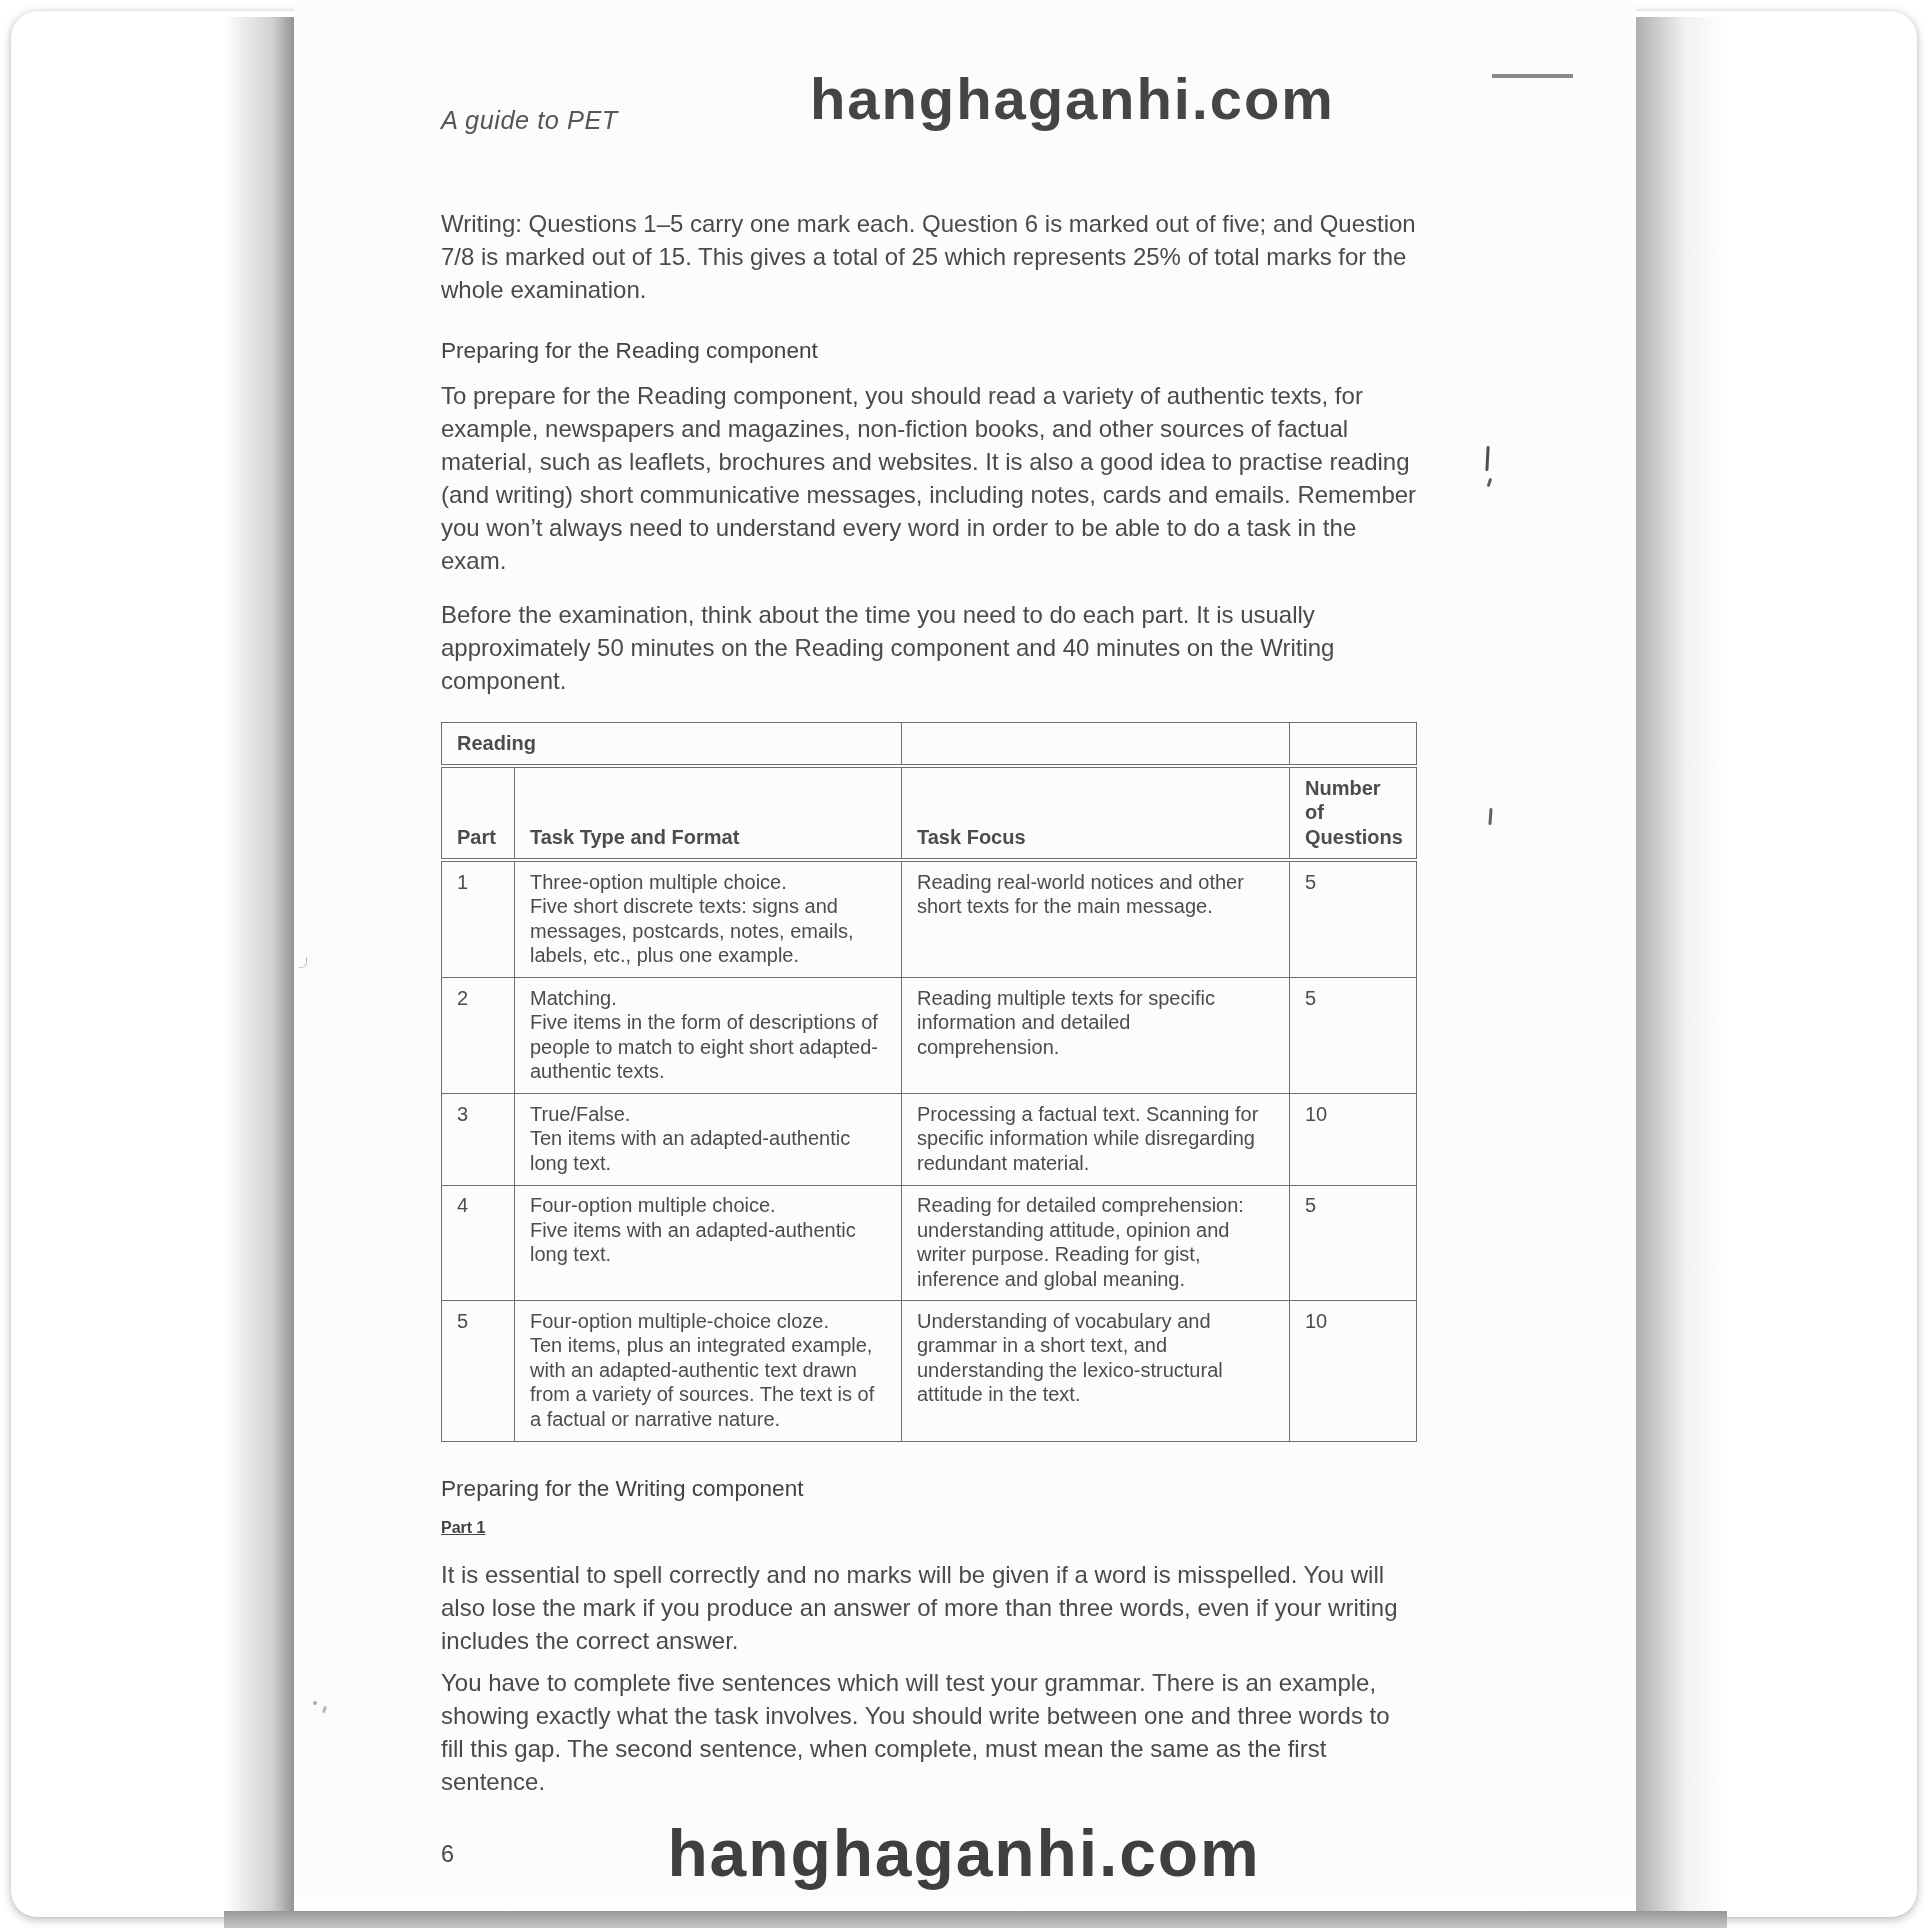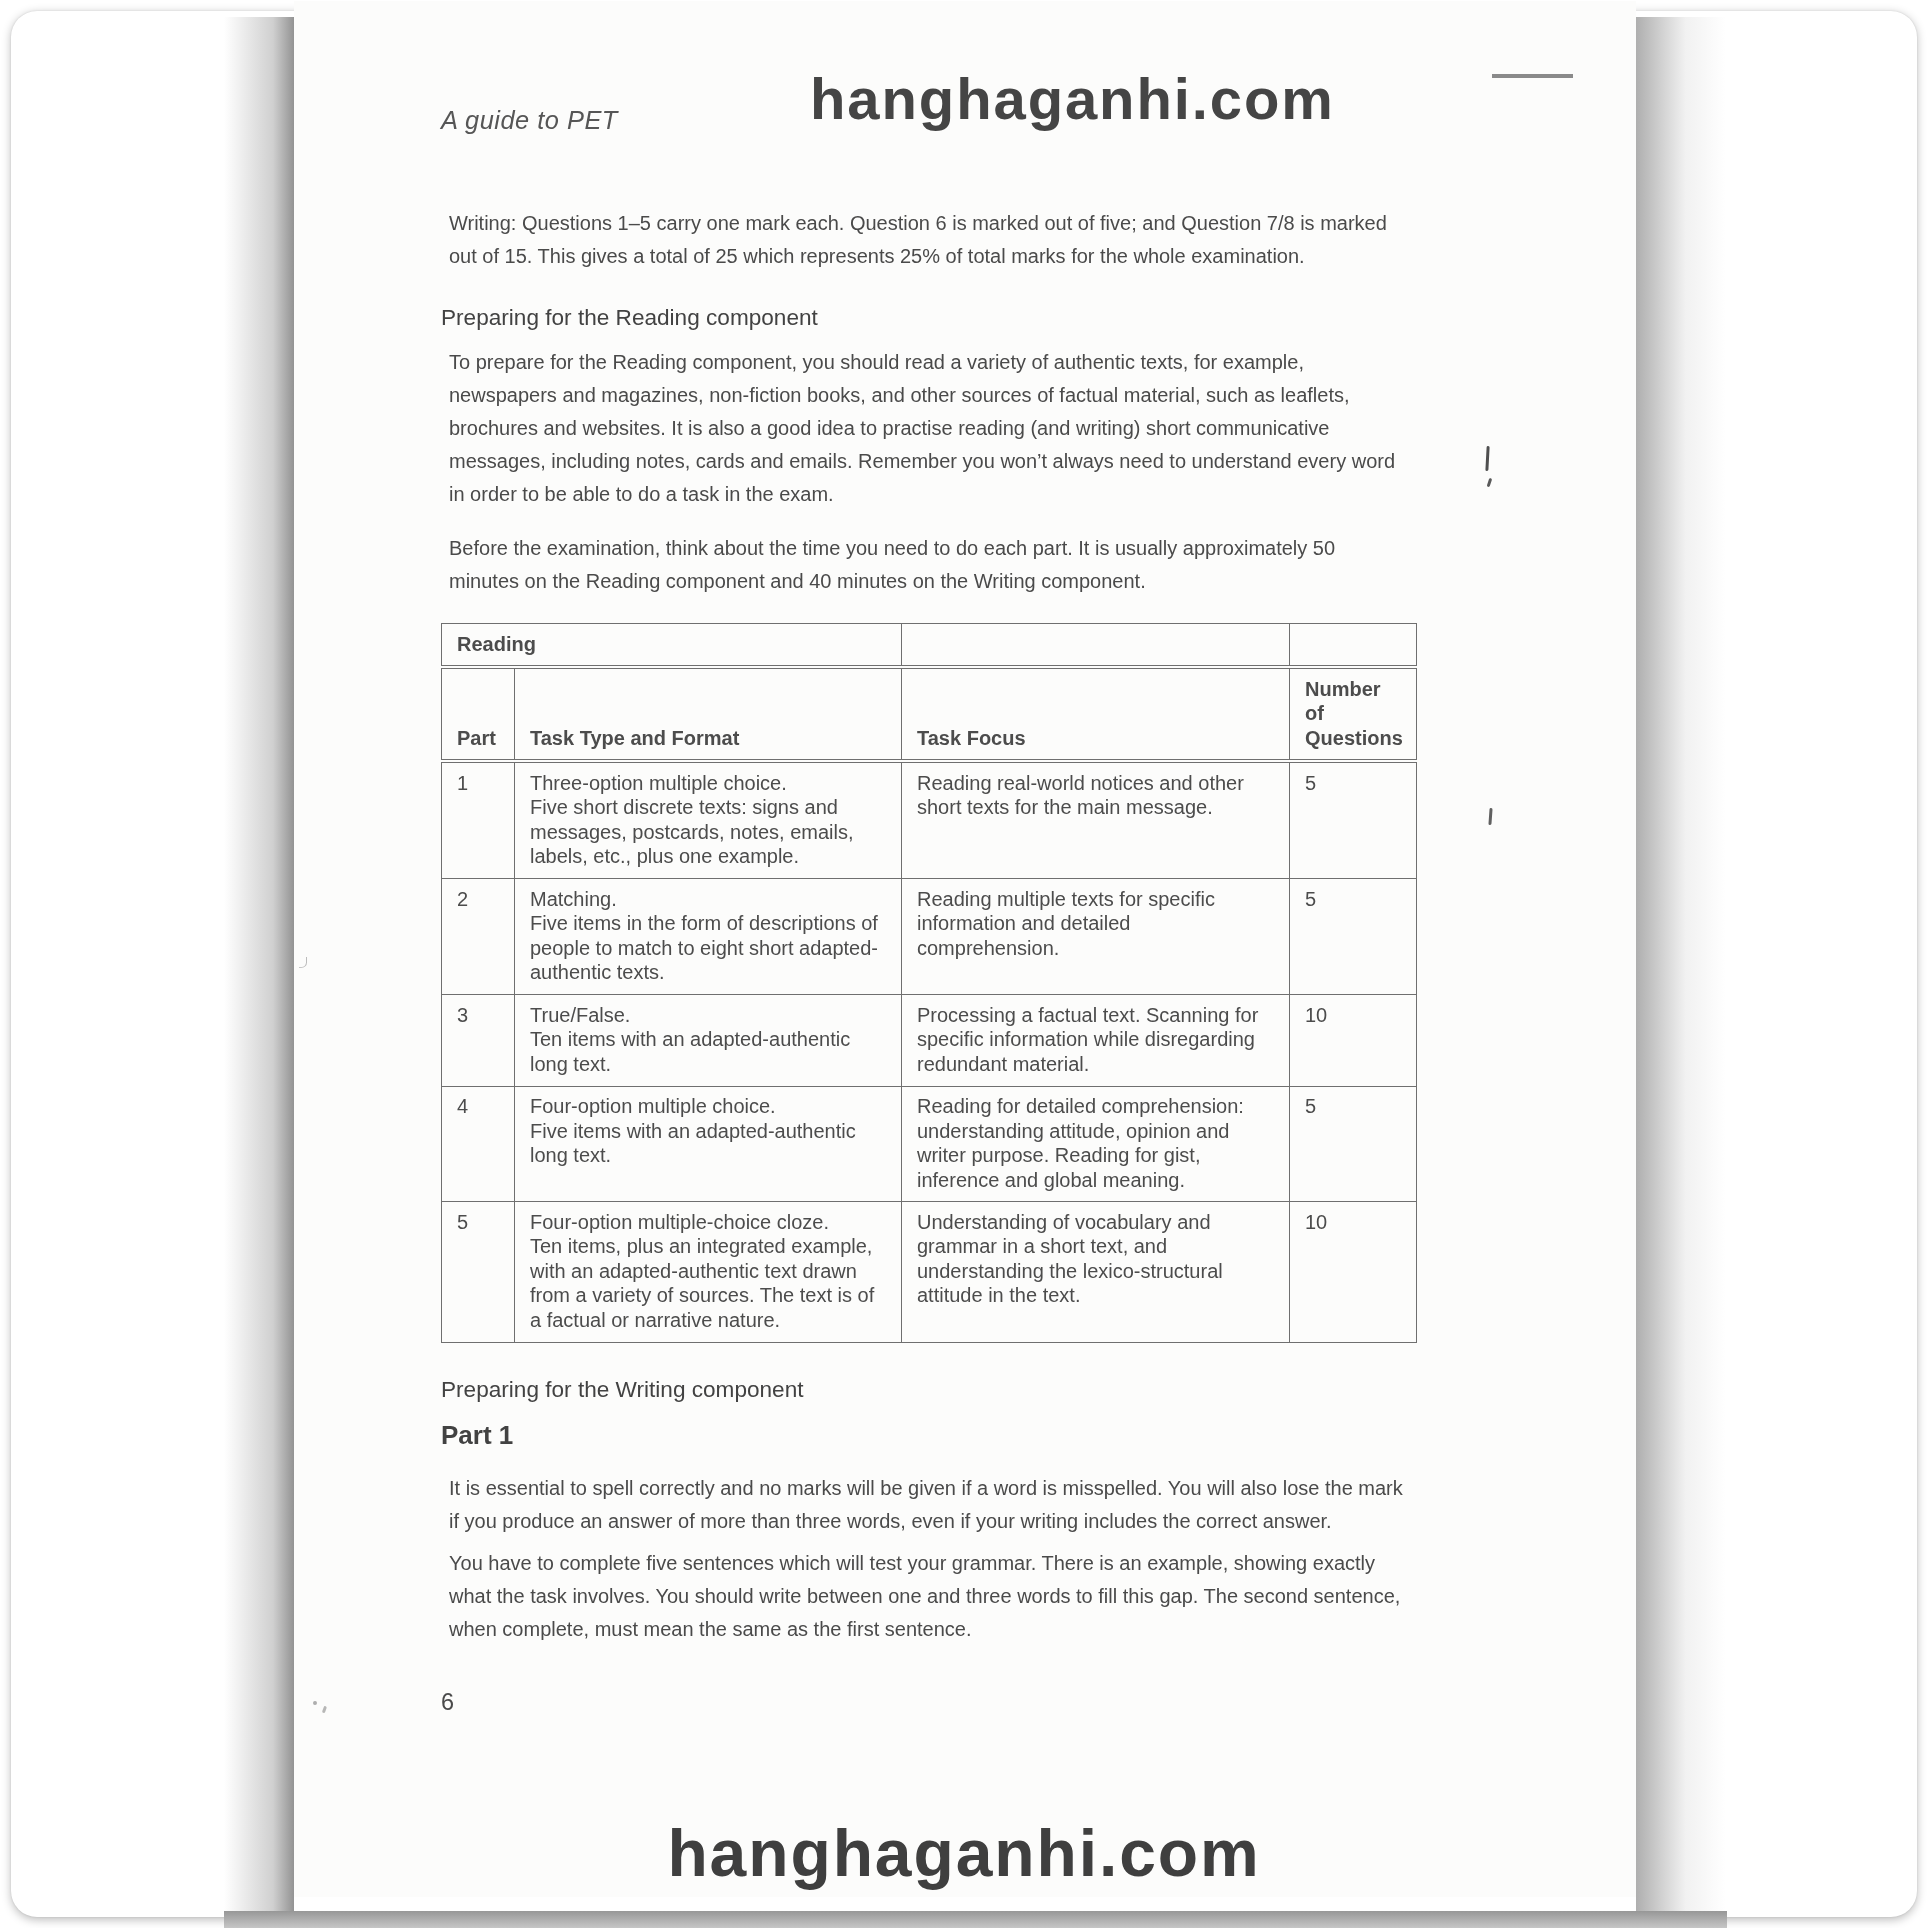--- a/index.html
+++ b/index.html
@@ -18,37 +18,37 @@
   .shadow-right{position:absolute;left:1636px;top:17px;width:90px;height:1896px;
     background:linear-gradient(to right,rgba(125,125,125,0.62) 0%,rgba(200,200,200,0.25) 55%,rgba(255,255,255,0) 100%);}
   .shadow-bottom{position:absolute;left:224px;top:1911px;width:1503px;height:17px;
     background:linear-gradient(to bottom,#979797 0%,#c6c6c6 100%);}
 
   .content{position:absolute;left:147px;top:0;width:976px;color:#4a4a4a;}
 
   .doc-title{margin:105px 0 0 0;font-size:25.4px;font-style:italic;color:#565656;letter-spacing:0.5px;}
   .watermark-top{position:absolute;left:369px;top:64px;font-size:58px;font-weight:600;color:#454545;letter-spacing:1.9px;}
 
-  .para{font-size:20px;line-height:33px;margin:8px;}
+  .para{font-size:24px;line-height:33px;margin:0;}
   .p-intro{margin-top:72px;}
   .h-section{font-size:22.6px;font-weight:normal;color:#424242;margin:32px 0 0 0;}
   .p-read1{margin-top:15px;}
   .p-read2{margin-top:21px;}
 
   table.reading{border-collapse:collapse;table-layout:fixed;width:976px;margin-top:24.5px;
     color:#4c4c4c;}
   table.reading td,table.reading th{border:1.9px solid #6f6f6f;vertical-align:top;
     font-size:20px;line-height:24.5px;padding:7.5px 15px 9.4px 15px;text-align:left;}
   col.c-part{width:73px;}col.c-type{width:387px;}col.c-focus{width:388px;}col.c-num{width:127px;}
   tr.t-title td{font-weight:bold;border-bottom:4.7px double #6f6f6f;padding-top:8.5px;padding-bottom:8.5px;}
   tr.t-head th{font-weight:bold;vertical-align:bottom;border-bottom:4.7px double #6f6f6f;}
   .cell-type,.cell-focus{white-space:pre-line;}
 
   .h-writing{margin-top:34px;}
-  .h-part{font-size:26px;font-weight:bold;color:#424242;margin:17px 0 0 0;}
+  .h-part{font-size:16px;font-weight:bold;color:#424242;margin:17px 0 0 0;text-decoration:underline;}
   .p-writ1{margin-top:9.4px;}
   .p-writ2{margin-top:21px;}
   .page-number{font-size:23.5px;color:#4a4a4a;margin-top:43px;}
 
   .watermark-bottom{position:absolute;left:50%;top:1815px;transform:translateX(-50%);
     font-size:66px;font-weight:600;color:#3f3f3f;letter-spacing:1.9px;white-space:nowrap;}
 
   
   .dash-top-right{position:absolute;left:1492px;top:74px;width:81px;height:3.8px;background:#8a8a8a;}
   .tick-1{position:absolute;left:1486px;top:446px;width:2.8px;height:25.4px;background:#4f4f4f;border-radius:1.9px;transform:rotate(3deg);}

